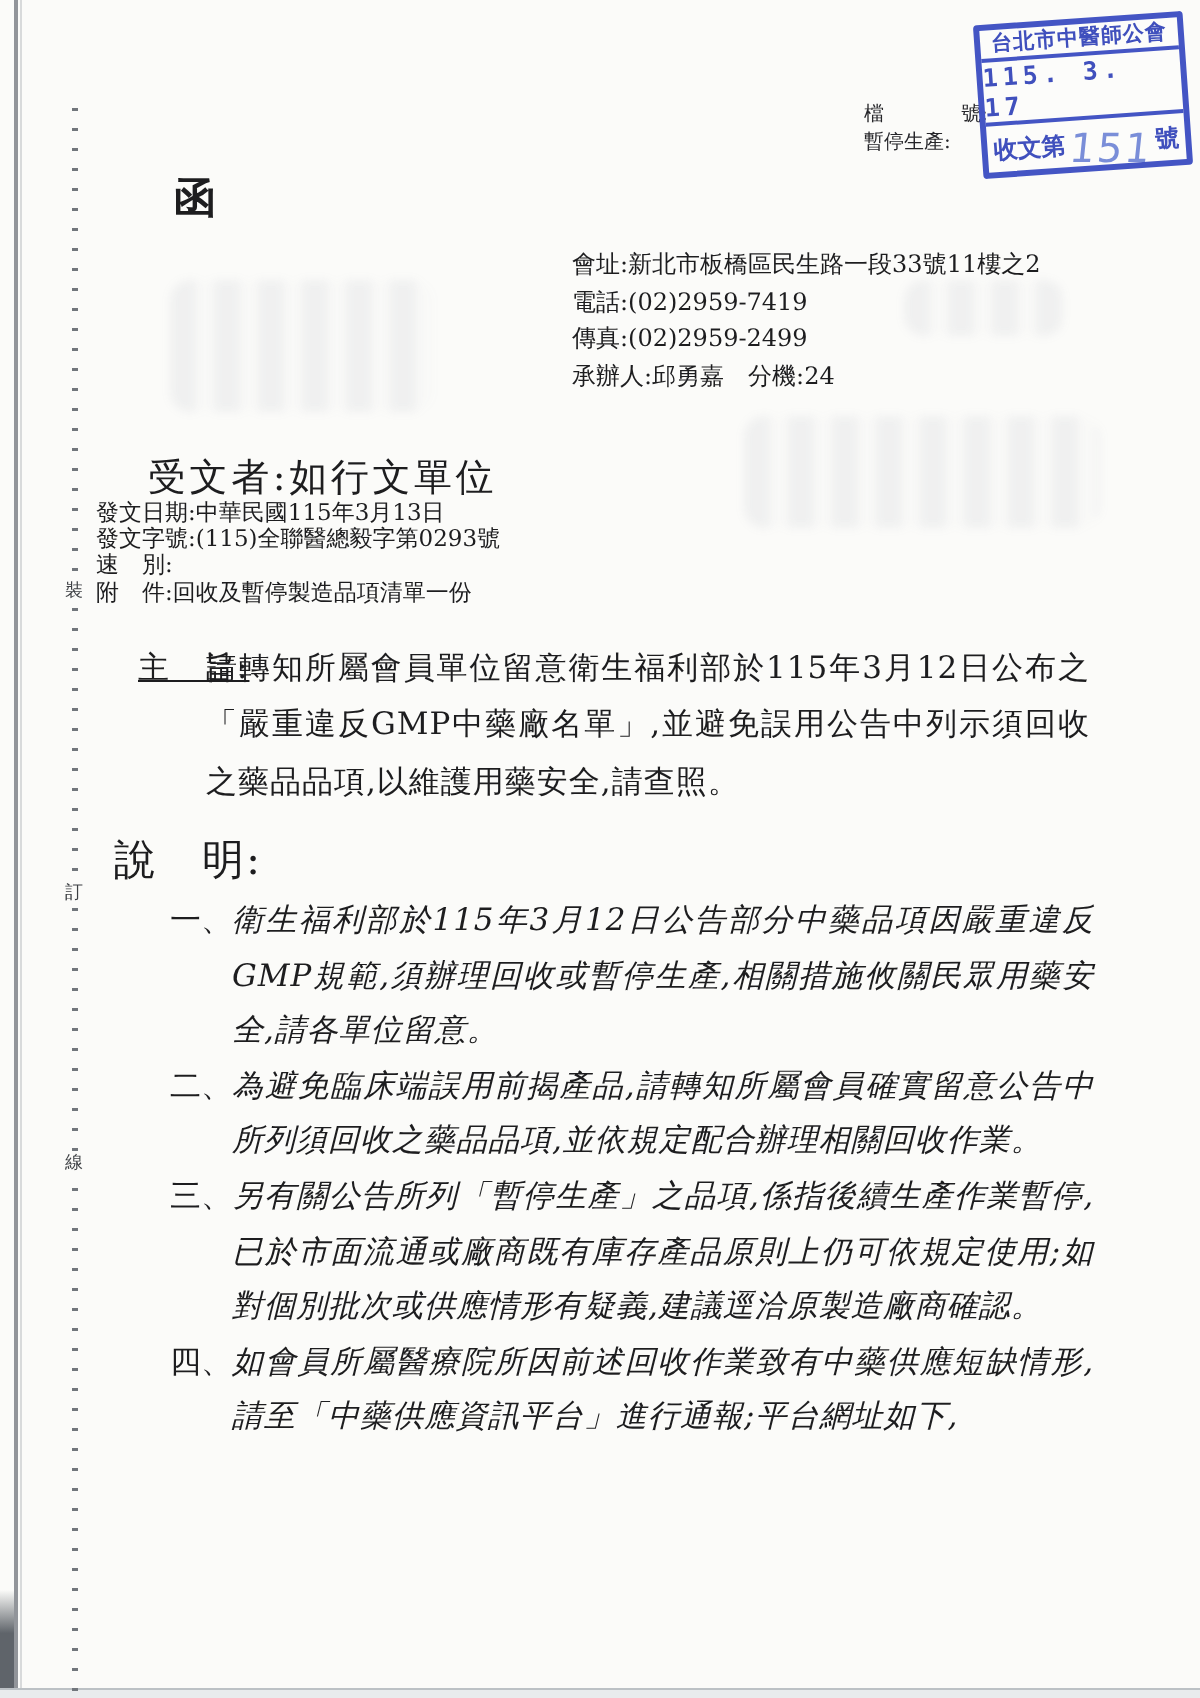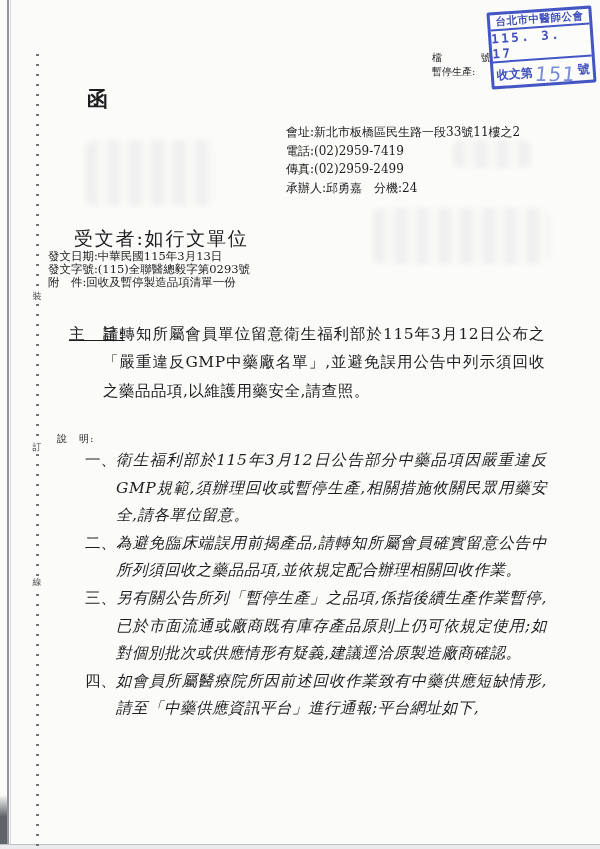--- a/index.html
+++ b/index.html
@@ -50,21 +50,21 @@
   
   .contact { position:absolute; left:286px; top:123px; font-size:12px; line-height:18.6px; white-space:nowrap; }
   
   .recipient { position:absolute; left:74px; top:214px; font-size:19px; letter-spacing:1.8px; white-space:nowrap;margin-top:12px; }
   
   .meta { position:absolute; left:48px; top:250px; font-size:11.5px; line-height:13.2px; white-space:nowrap; }
   
   .subject { position:absolute; left:57px; top:320px; width:490px; font-size:15.5px; line-height:28.4px; }
   .subject .lbl { position:absolute; left:12px; top:0; letter-spacing:1px;text-decoration:underline; }
   .subject .txt { margin-left:46px; width:442px; text-align:justify; letter-spacing:.5px; }
-  .expl-label { position:absolute; left:57px; top:432px; font-size:10px; letter-spacing:1px; }
+  .expl-label { position:absolute; left:57px; top:416px; font-size:21px; letter-spacing:1px; }
   .items { position:absolute; left:85px; top:447px; width:462px; font-size:15.5px; line-height:27.6px; }
   .item { position:relative; padding-left:31px; }
   .item .no { position:absolute; left:0; top:0; }
   .item .txt { text-align:justify; letter-spacing:.5px;font-style:italic; }
 </style>
 </head>
 <body>
 
 <div class="page">
 
@@ -109,20 +109,21 @@
     <div>電話:(02)2959-7419</div>
     <div>傳真:(02)2959-2499</div>
     <div>承辦人:邱勇嘉　分機:24</div>
   </div>
 
   <div class="recipient">受文者:如行文單位</div>
 
   <div class="meta">
     <div>發文日期:中華民國115年3月13日</div>
     <div>發文字號:(115)全聯醫總毅字第0293號</div>
+    <div>速　別:</div>
     <div>附　件:回收及暫停製造品項清單一份</div>
   </div>
 
   <div class="subject">
     <span class="lbl">主　旨:</span>
     <div class="txt">請轉知所屬會員單位留意衛生福利部於115年3月12日公布之「嚴重違反GMP中藥廠名單」,並避免誤用公告中列示須回收之藥品品項,以維護用藥安全,請查照。</div>
   </div>
 
   <div class="expl-label">說　明:</div>
   <div class="items">

